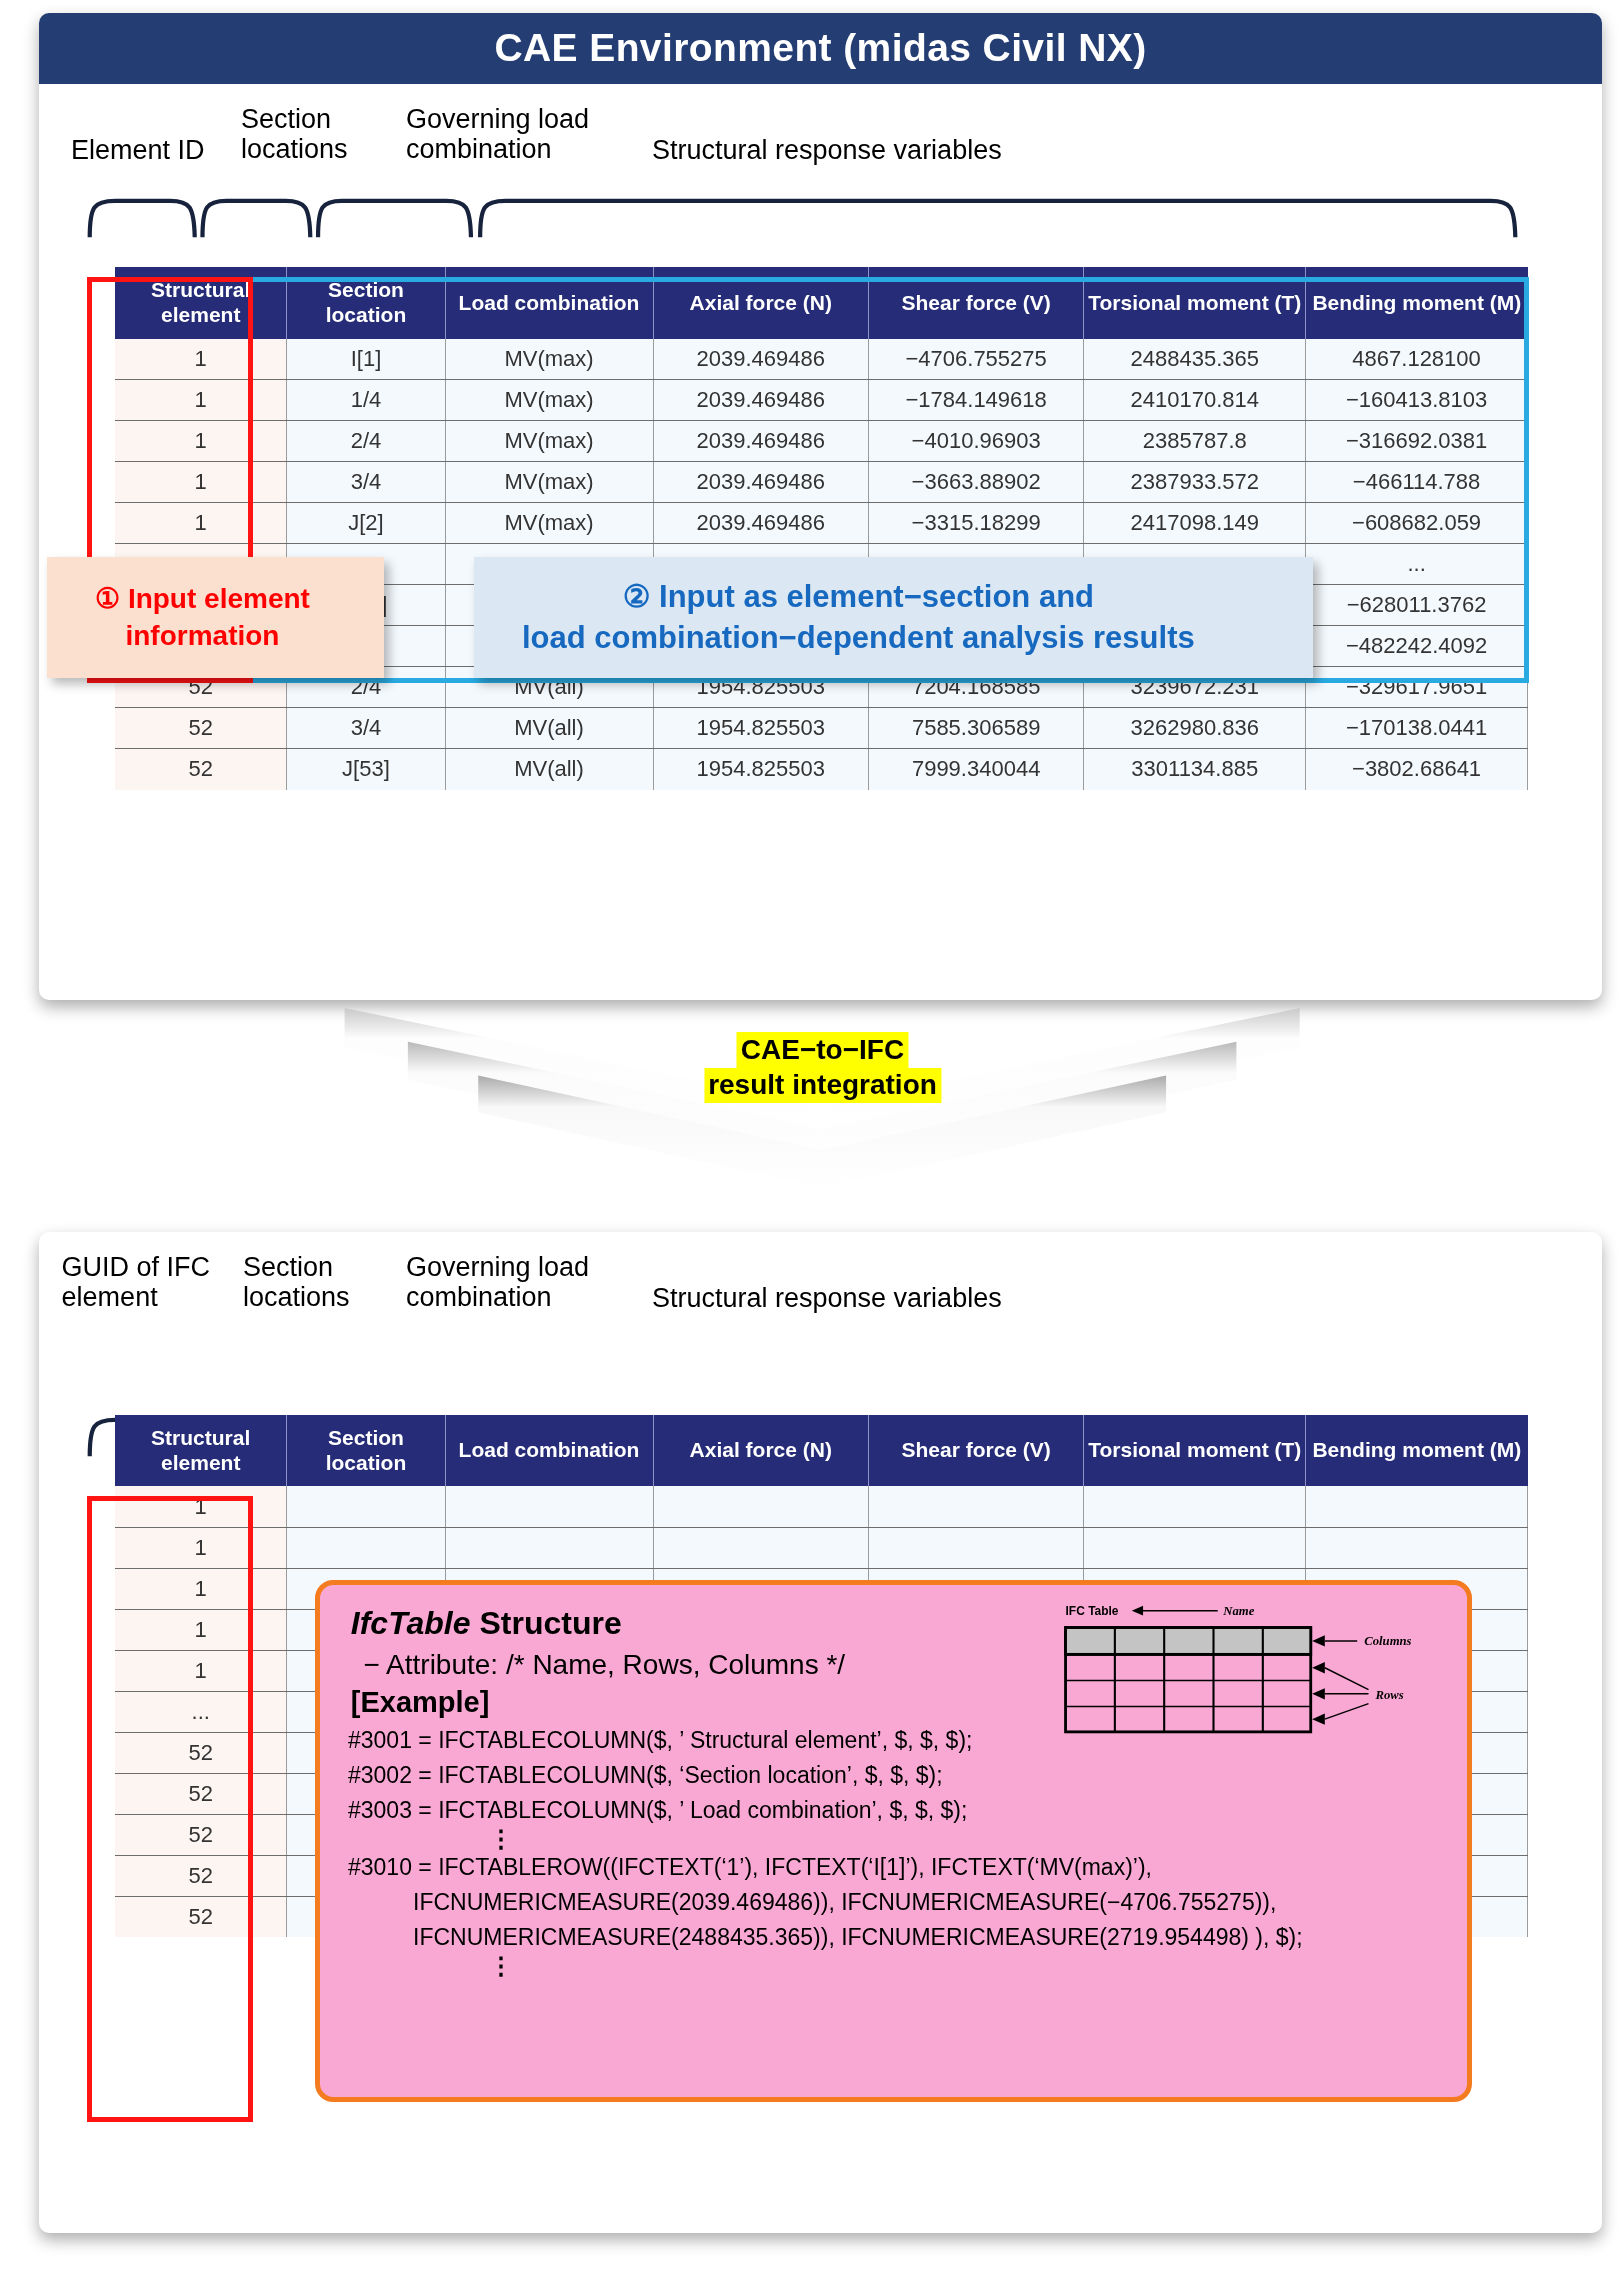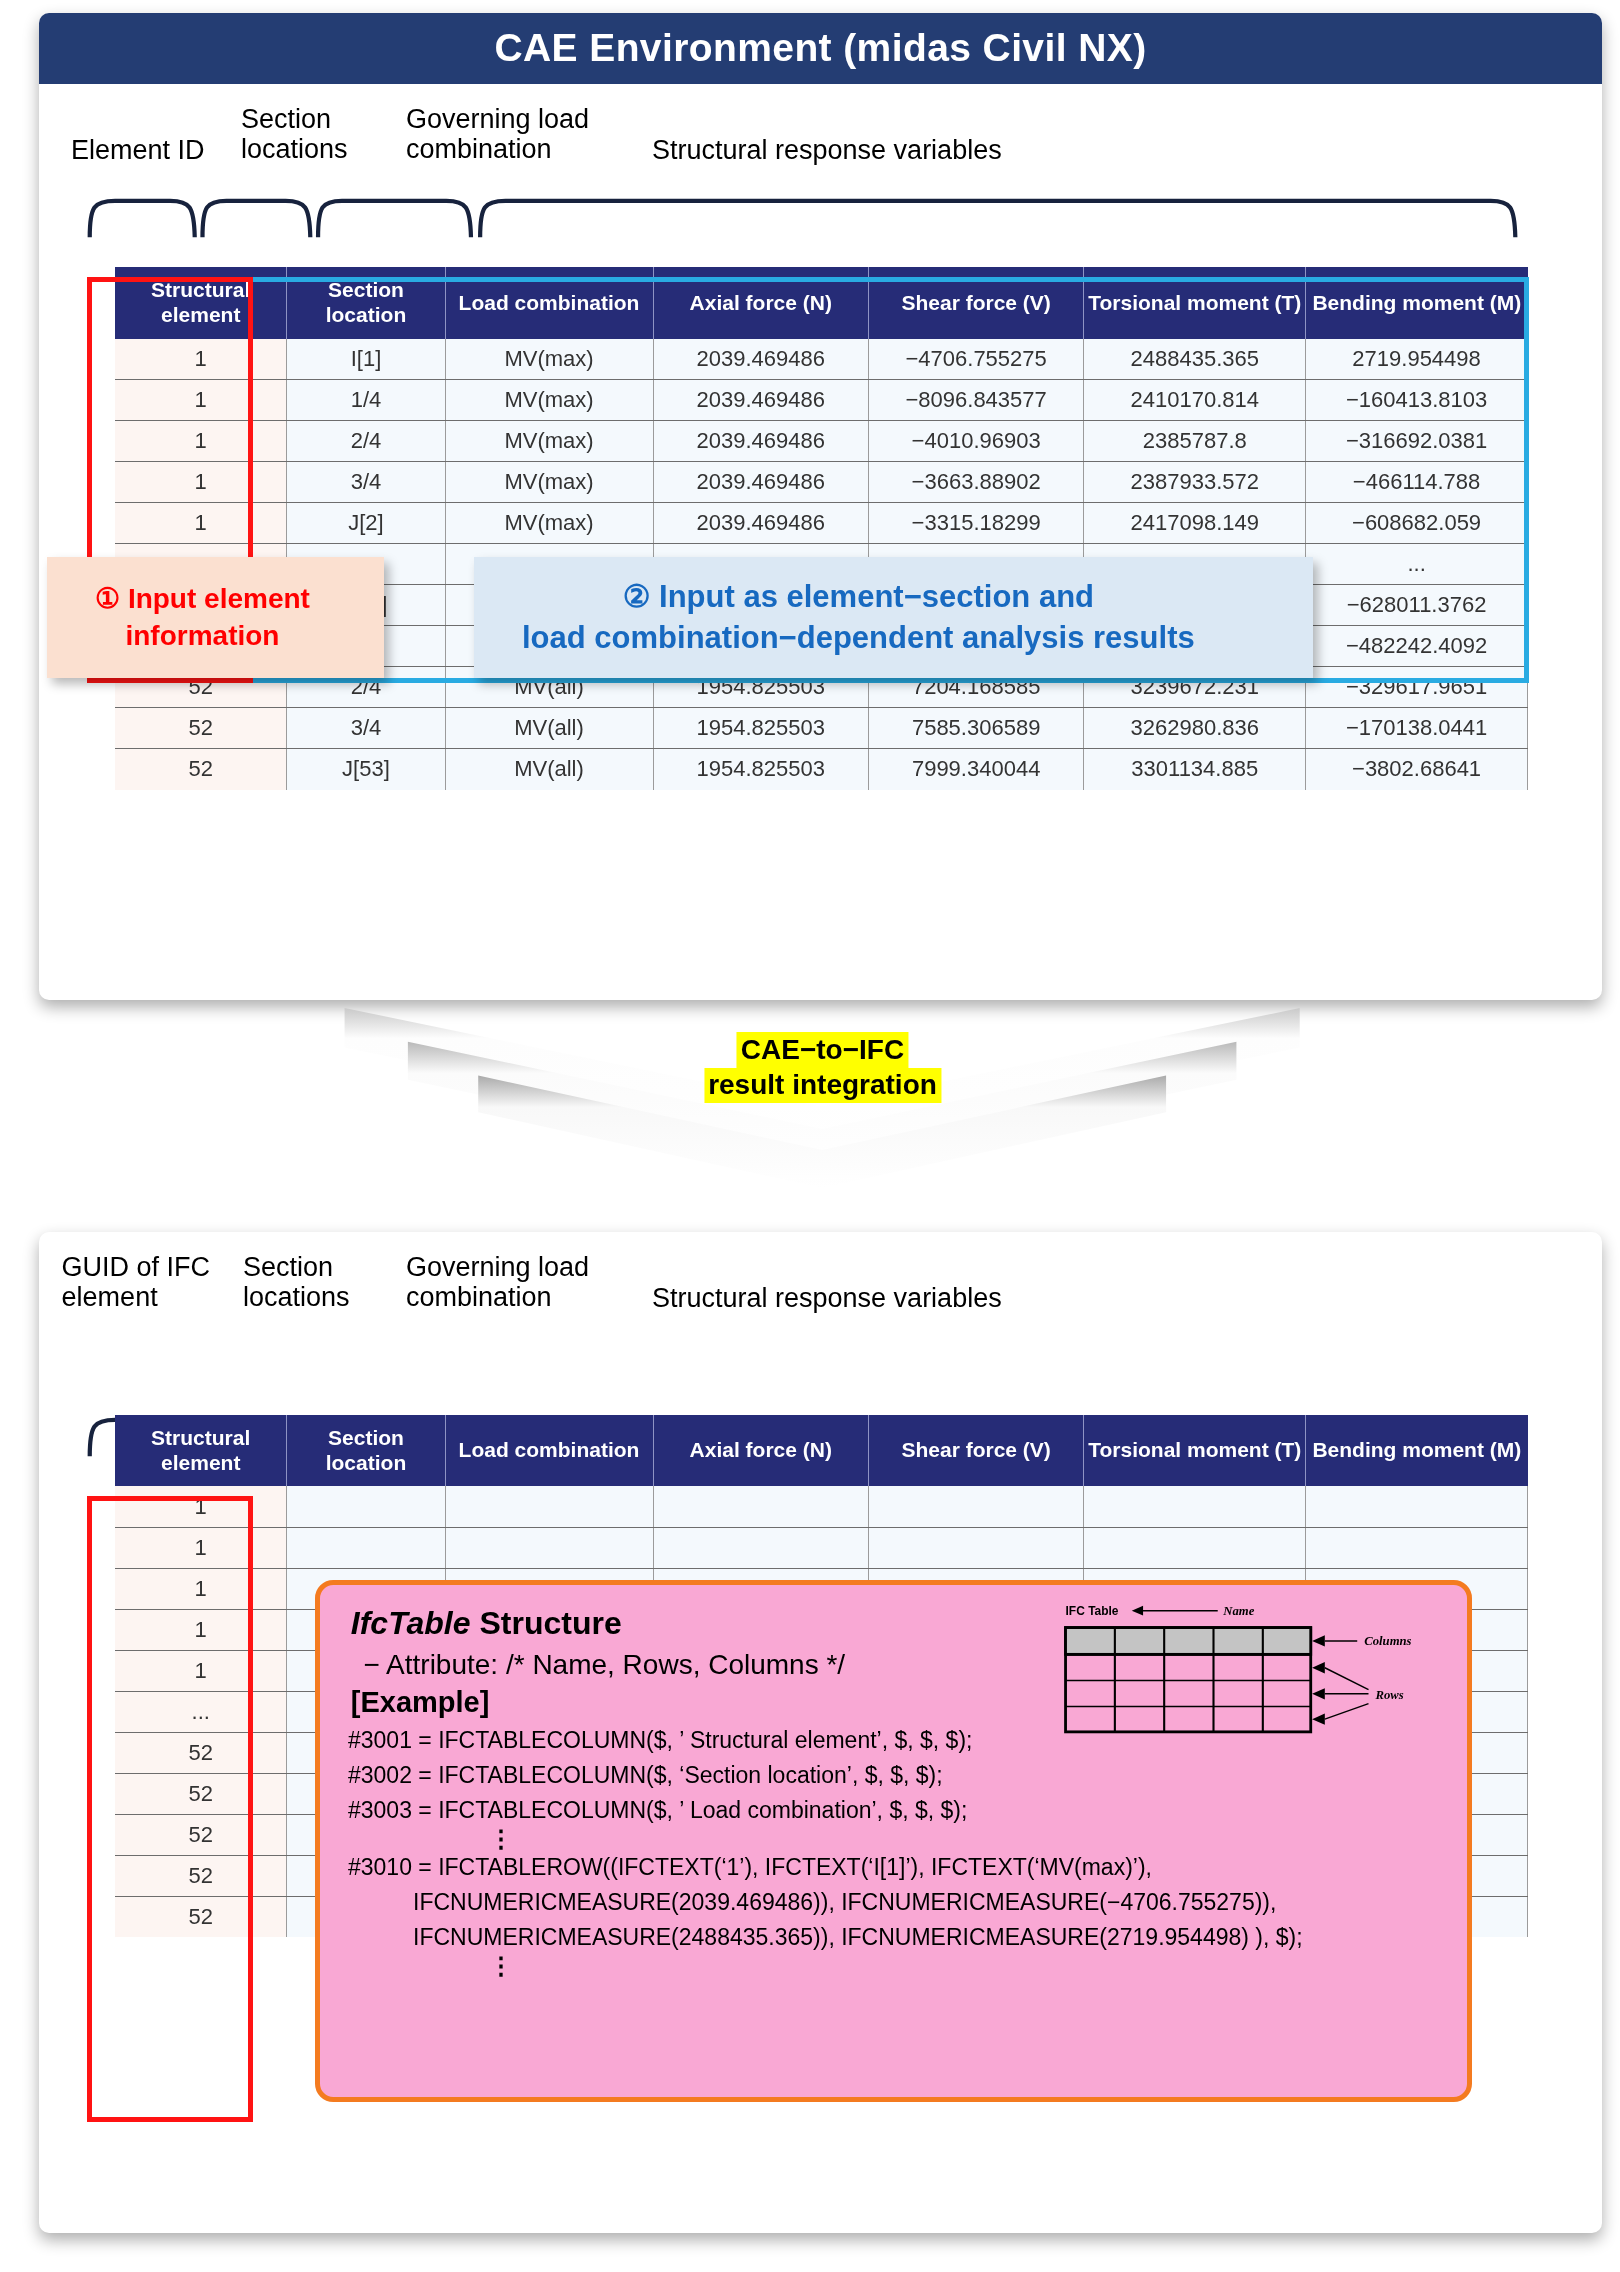--- a/index.html
+++ b/index.html
@@ -258,28 +258,28 @@
           </tr>
         </thead>
         <tbody>
           <tr>
               <td class="idcell">1</td>
               <td>I[1]</td>
               <td>MV(max)</td>
               <td>2039.469486</td>
               <td>−4706.755275</td>
               <td>2488435.365</td>
-              <td>2719.954498</td>
+              <td>4867.128100</td>
             </tr>
           <tr>
               <td class="idcell">1</td>
               <td>1/4</td>
               <td>MV(max)</td>
               <td>2039.469486</td>
-              <td>−8096.843577</td>
+              <td>−1784.149618</td>
               <td>2410170.814</td>
               <td>−160413.8103</td>
             </tr>
           <tr>
               <td class="idcell">1</td>
               <td>2/4</td>
               <td>MV(max)</td>
               <td>2039.469486</td>
               <td>−4010.96903</td>
               <td>2385787.8</td>

